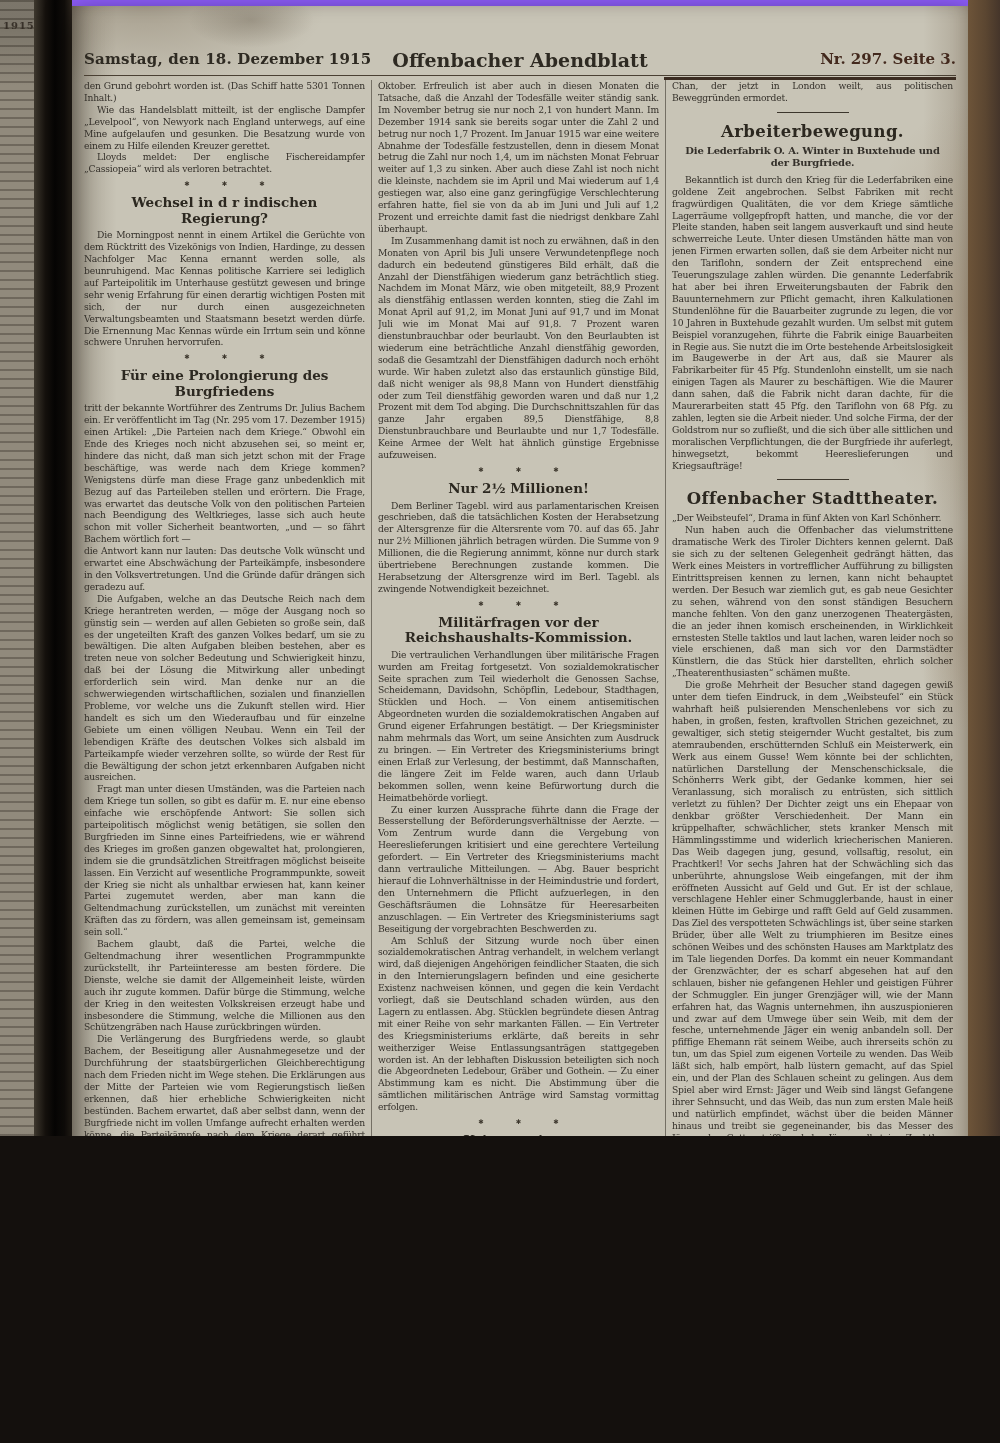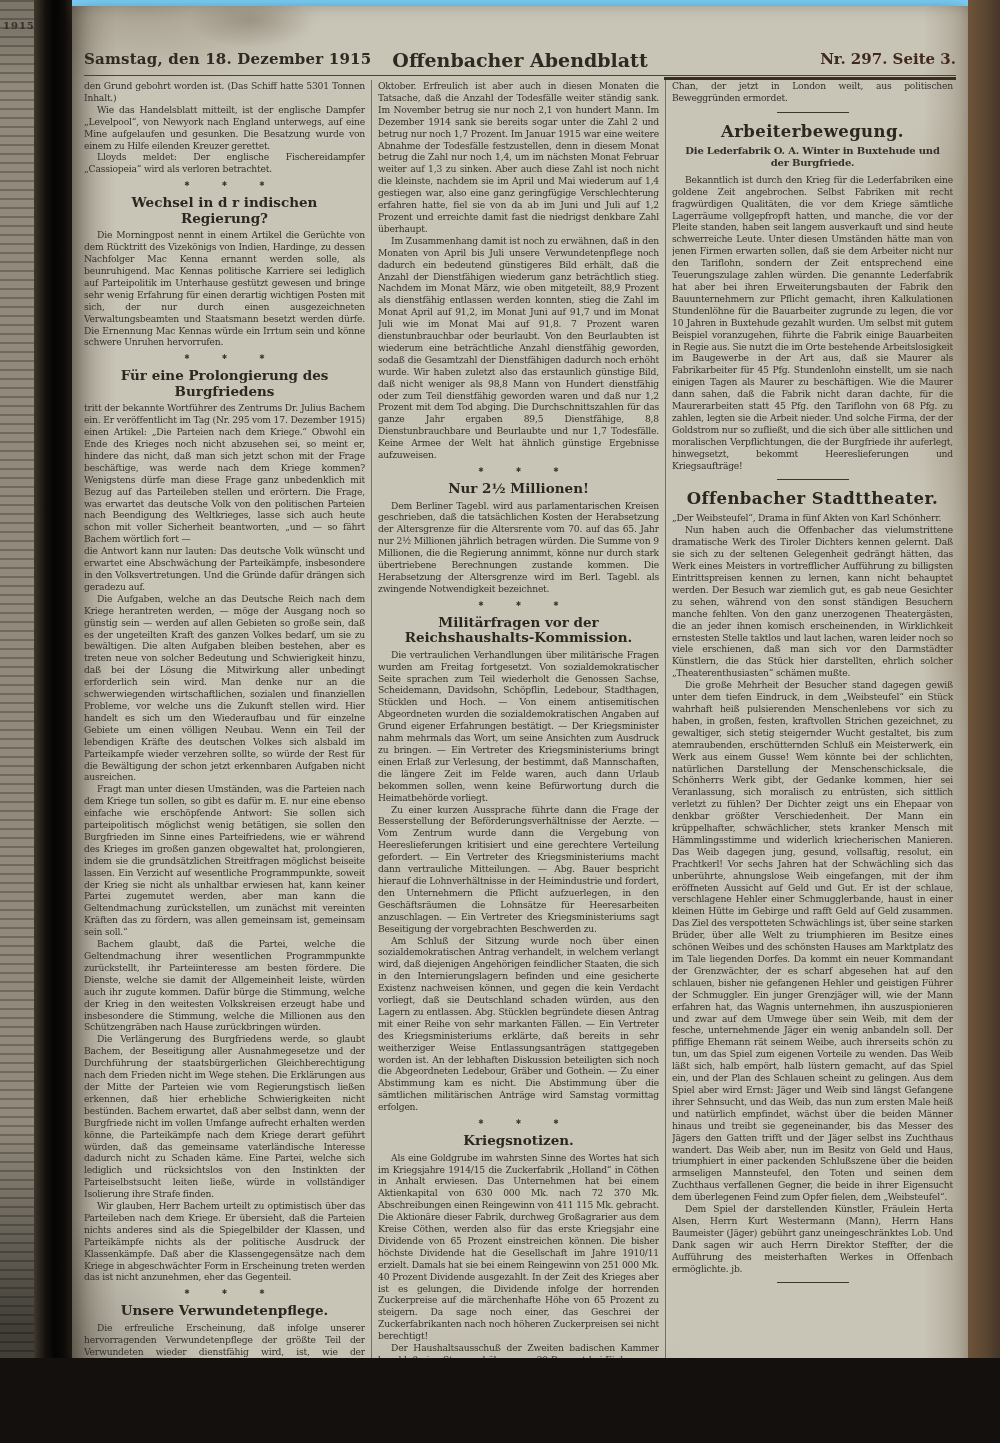--- a/index.html
+++ b/index.html
@@ -1,16 +1,16 @@
 <!DOCTYPE html>
 <html lang="de"><head>
 <meta charset="utf-8">
 <style>
   html,body{margin:0;padding:0;background:#14100d;}
-  .scene{position:relative;width:1000px;height:1358px;overflow:hidden;background:#7dd3fc;
+  .scene{position:relative;width:1000px;height:1136px;overflow:hidden;background:#8b5cf6;
          font-family:"DejaVu Serif", serif;}
   
   .adjacent{position:absolute;left:0;top:0;width:34px;height:1443px;
     background:
       linear-gradient(180deg, rgba(0,0,0,.15) 0 2%, rgba(0,0,0,0) 6% 78%, rgba(0,0,0,.55) 92% 100%),
       repeating-linear-gradient(180deg, rgba(55,48,40,.38) 0 2px, rgba(0,0,0,0) 2px 9px),
       #918a7c;
     overflow:hidden;}
   .adjacent .frag{position:absolute;top:20px;left:3px;font-size:10px;font-weight:bold;
     color:rgba(45,38,30,.85);letter-spacing:1px;}

